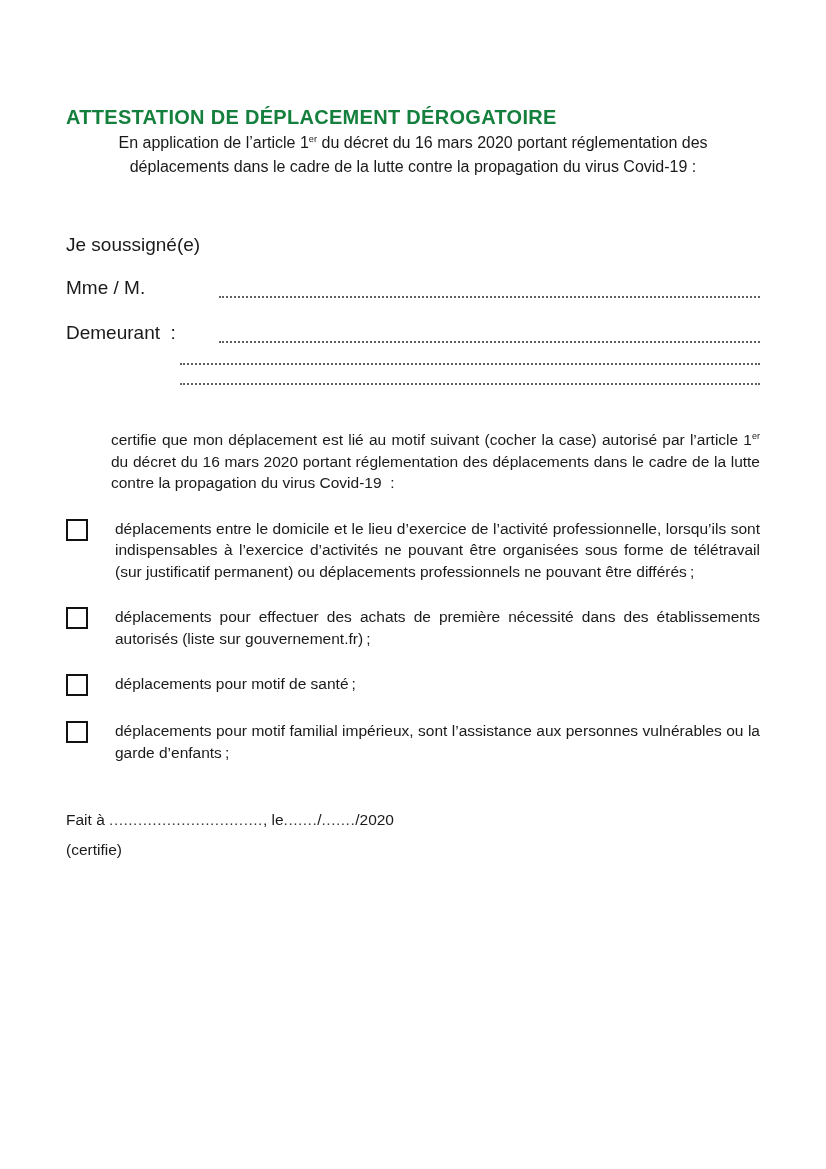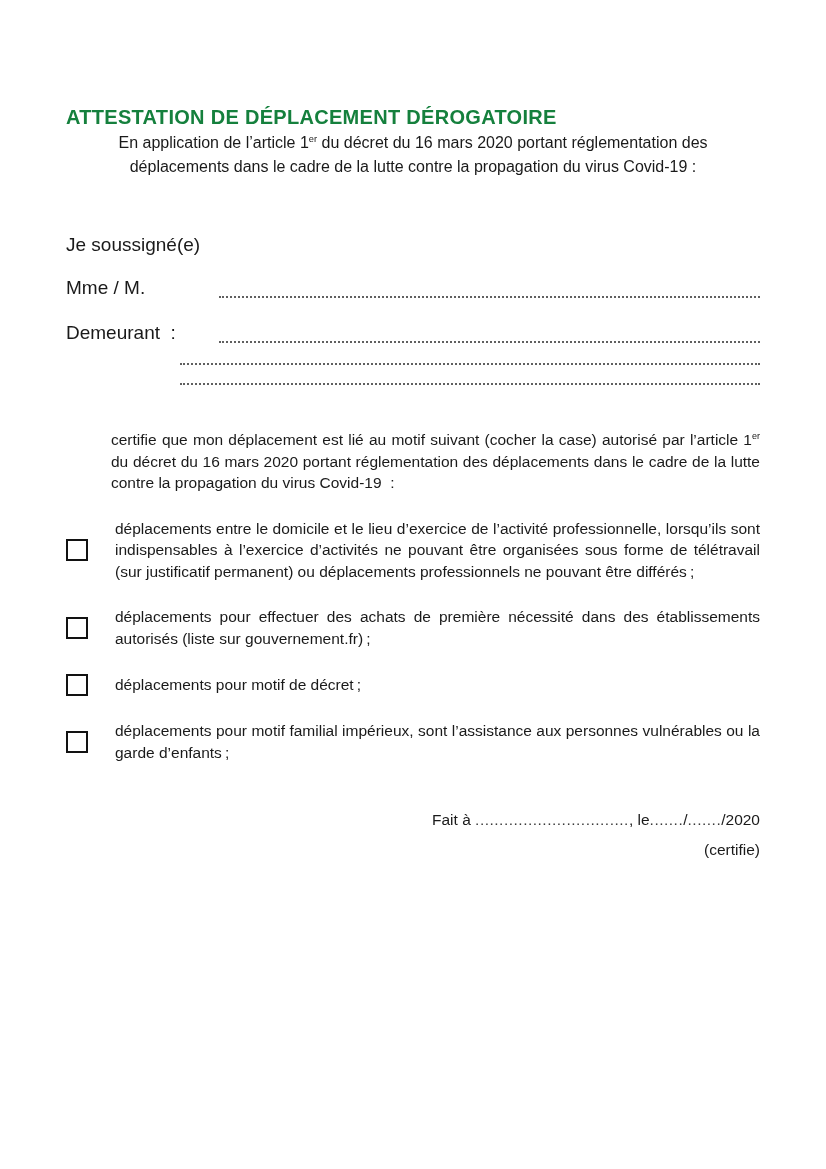--- a/index.html
+++ b/index.html
@@ -50,39 +50,39 @@
   .certify {
     margin-top: 44px;
     font-size: 15.5px;
     line-height: 21.5px;
     text-align: justify;
     text-align-last: left;
     margin-left: 45px;
   }
 
   .reasons { margin-top: 2px; }
-  .reason { display: flex; align-items: center; margin-top: 24px; }
+  .reason { display: flex; align-items: flex-start; margin-top: 24px; }
   .checkbox {
     flex: none;
     width: 18px;
     height: 18px;
     border: 2px solid #121212;
     background: #ffffff;
     margin-right: 27px;
     margin-top: 1px;
   }
   .reason-text {
     flex: 1;
     font-size: 15.5px;
     line-height: 21.5px;
     text-align: justify;
     text-align-last: left;
   }
 
-  .footer { margin-top: 46px; text-align: right; font-size: 15.5px; }
+  .footer { margin-top: 46px; text-align: left; font-size: 15.5px; }
   .footer-line { line-height: 22px; }
   .dots-field { color: #3a3a3a; letter-spacing: 0.5px; }
   .signature-line { margin-top: 8px; line-height: 22px; }
 </style>
 </head>
 <body>
 
 <div class="page">
 
   <div class="title">ATTESTATION DE DÉPLACEMENT DÉROGATOIRE</div>
@@ -115,21 +115,21 @@
       <span class="reason-text">déplacements entre le domicile et le lieu d’exercice de l’activité professionnelle, lorsqu’ils sont indispensables à l’exercice d’activités ne pouvant être organisées sous forme de télétravail (sur justificatif permanent) ou déplacements professionnels ne pouvant être différés ;</span>
     </div>
 
     <div class="reason">
       <span class="checkbox"></span>
       <span class="reason-text">déplacements pour effectuer des achats de première nécessité dans des établissements autorisés (liste sur gouvernement.fr) ;</span>
     </div>
 
     <div class="reason">
       <span class="checkbox"></span>
-      <span class="reason-text">déplacements pour motif de décret ;</span>
+      <span class="reason-text">déplacements pour motif de santé ;</span>
     </div>
 
     <div class="reason">
       <span class="checkbox"></span>
       <span class="reason-text">déplacements pour motif familial impérieux, sont l’assistance aux personnes vulnérables ou la garde d’enfants ;</span>
     </div>
 
 
   </div>
 

